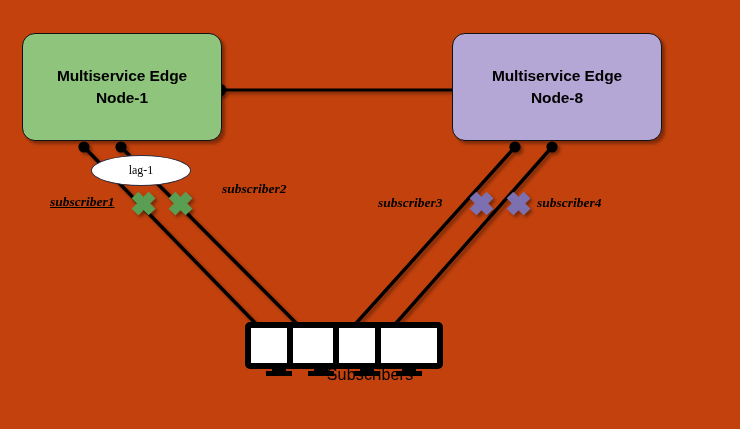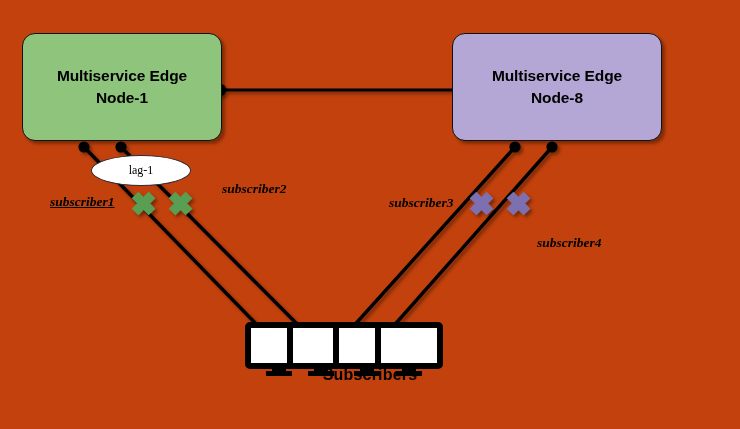--- a/index.html
+++ b/index.html
@@ -66,31 +66,31 @@
     font-family: "Liberation Serif", serif;
     font-weight: bold;
     font-style: italic;
     font-size: 13.5px;
     color: #000000;
     white-space: nowrap;
     z-index: 5;
   }
   #sub-label-1 { left: 50px; top: 194px; text-decoration: underline; }
   #sub-label-2 { left: 206px; top: 181px; margin-left: 16px; }
-  #sub-label-3 { left: 389px; top: 195px; }
-  #sub-label-4 { left: 537px; top: 195px; margin-top: 40px; }
+  #sub-label-3 { left: 378px; top: 195px; }
+  #sub-label-4 { left: 537px; top: 195px; }
 
   #subscribers-caption {
     position: absolute;
     left: 0;
     top: 366px;
     width: 740px;
     text-align: center;
     font-family: "Liberation Sans", sans-serif;
-    font-weight: bold;
+    font-weight: normal;
     font-size: 16px;
     color: #000000;
     letter-spacing: 0.2px;
     z-index: 5;
   }
   .mark-x { z-index: 6; }
 </style>
 </head>
 <body>
 

